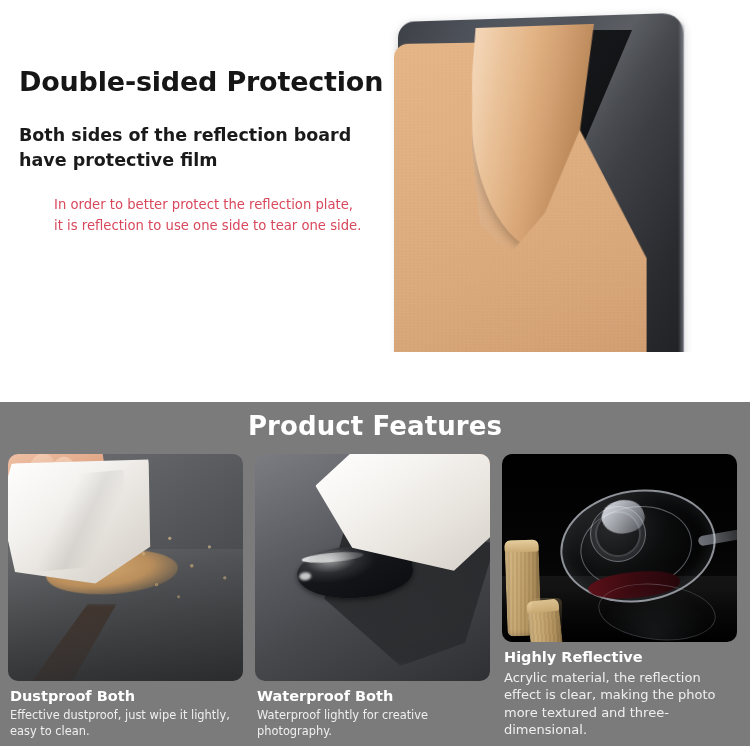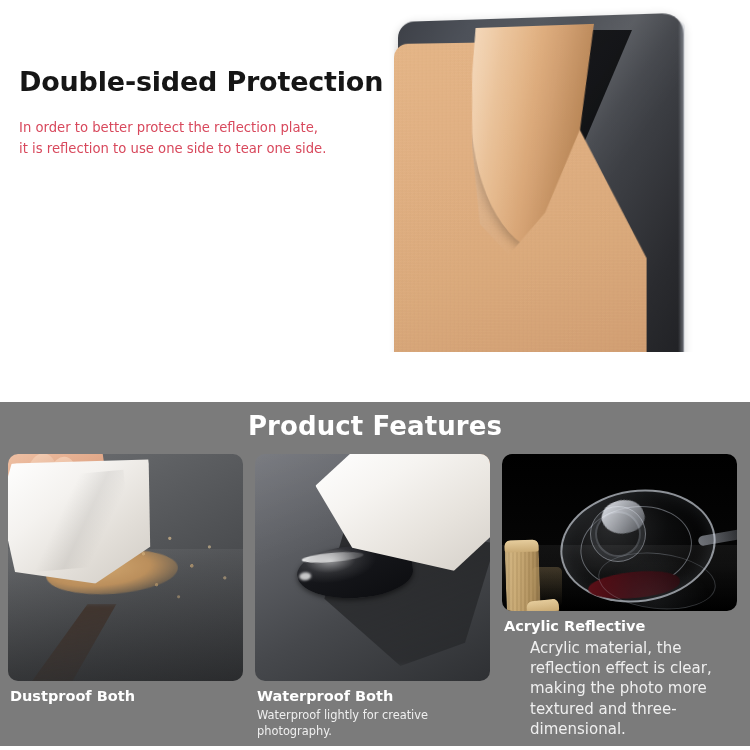--- a/index.html
+++ b/index.html
@@ -46,20 +46,21 @@
     line-height:1.45;
     width:360px;
   }
   #hero-note {
     margin-top:20px;
     font-size:13.2px;
     font-weight:normal;
     color:#d8485c;
     line-height:1.62;
     width:360px;
+    margin-left:35px;
   }
   .note-line { display:block; }
 
   
   #product-figure {
     position:absolute;
     left:388px; top:8px;
     width:340px; height:390px;
     z-index:2;
   }
@@ -214,21 +215,21 @@
     font-weight:bold;
     color:#ffffff;
     line-height:1.25;
   }
   .feature-body {
     margin-top:3px;
     font-size:11.4px;
     color:#efefef;
     line-height:1.35;
   }
-  .feature-card.wide .feature-body { font-size:15px;margin-left:26px; }
+  .feature-card.wide .feature-body { font-size:13px; }
 
   
   #photo-dust {
     background:linear-gradient(150deg, #6f7174 0%, #5b5d60 34%, #4b4d50 62%, #3c3e41 100%);
   }
   #photo-dust .surface-gloss {
     position:absolute; left:0; top:42%; width:100%; height:58%;
     background:linear-gradient(180deg, rgba(255,255,255,0.05), rgba(0,0,0,0.30));
   }
   #photo-dust .hand {
@@ -430,20 +431,21 @@
 </head>
 <body>
 
 <div id="page">
 
   <section id="hero">
 
     <div id="hero-text">
       <h1 id="hero-title">Double-sided Protection</h1>
 
+      <h2 id="hero-subtitle">Both sides of the reflection board have protective film</h2>
 
       <p id="hero-note">
         <span class="note-line">In order to better protect the reflection plate,</span>
         <span class="note-line">it is reflection to use one side to tear one side.</span>
       </p>
     </div>
 
     <div id="product-figure">
       <div id="board-shadow"></div>
 
@@ -479,20 +481,21 @@
           <div class="hand">
             <div class="finger f1"></div>
             <div class="finger f2"></div>
           </div>
           <div class="cloth">
             <div class="cloth-fold"></div>
           </div>
         </div>
         <div class="feature-caption">
           <h3 class="feature-heading">Dustproof Both</h3>
+          <p class="feature-body">Effective dustproof, just wipe it lightly, easy to clean.</p>
         </div>
       </article>
 
       <article class="feature-card">
         <div class="feature-photo" id="photo-water">
           <div class="gloss"></div>
           <div class="cloth-shadow"></div>
           <div class="droplet">
             <div class="droplet-hilite"></div>
             <div class="droplet-edge"></div>
@@ -519,21 +522,21 @@
           <div class="cork cork-standing">
             <div class="cork-top"></div>
           </div>
           <div class="cork cork-lying">
             <div class="cork-top"></div>
           </div>
           <div class="mirror-glass"></div>
           <div class="mirror-cork"></div>
         </div>
         <div class="feature-caption">
-          <h3 class="feature-heading">Acrylic Reflective</h3>
+          <h3 class="feature-heading">Highly Reflective</h3>
           <p class="feature-body">Acrylic material, the reflection effect is clear, making the photo more textured and three-dimensional.</p>
         </div>
       </article>
 
     </div>
   </section>
 
 </div>
 
 </body></html>

